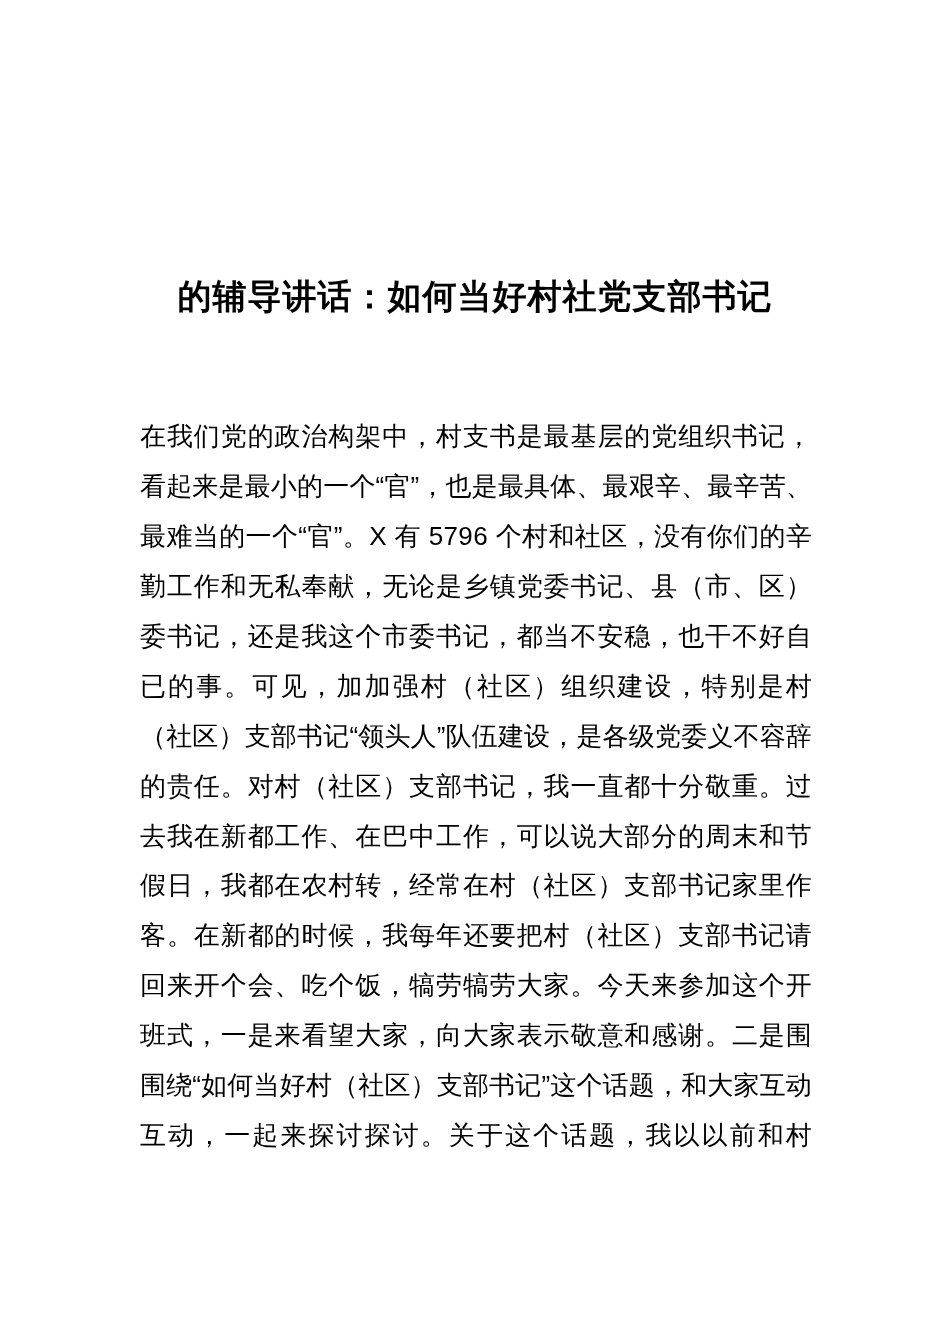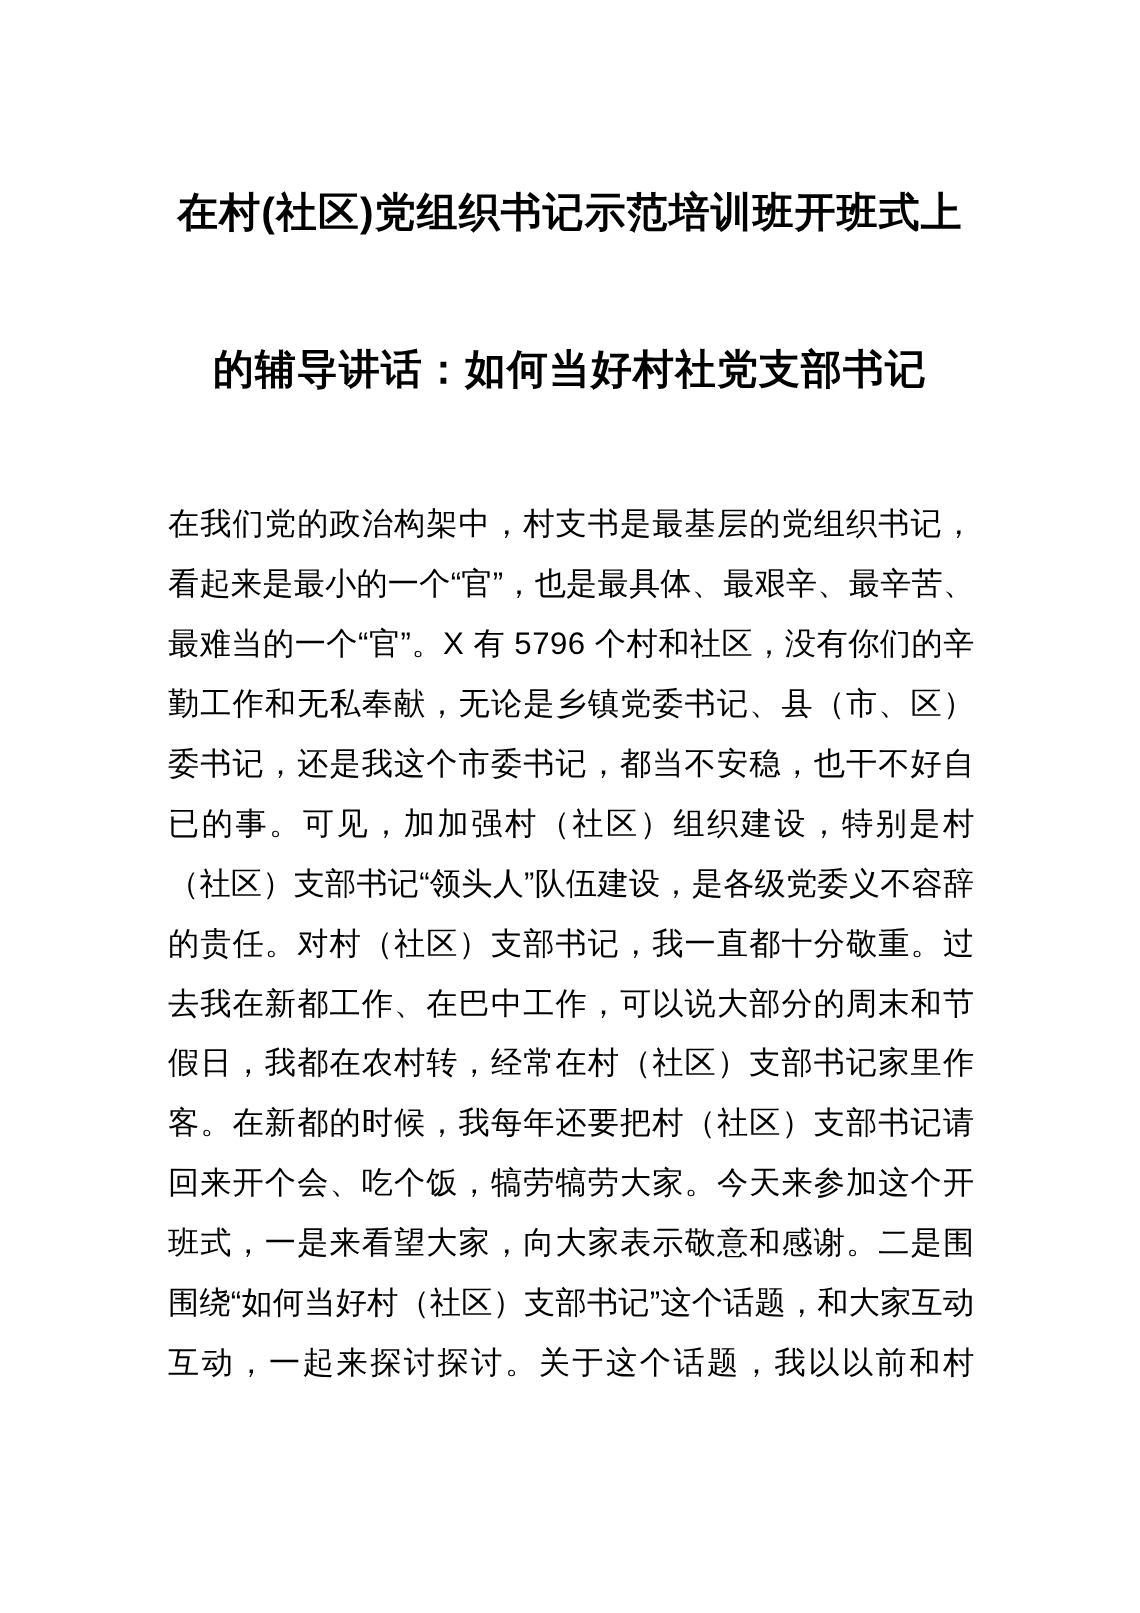--- a/index.html
+++ b/index.html
@@ -21,21 +21,21 @@
     left: 0;
     width: 950px;
     text-align: center;
     font-size: 34px;
     font-weight: 800;
     line-height: 42px;
     letter-spacing: 1px;
     white-space: nowrap;
   }
   #title-line-1 { top: 156px; }
-  #title-line-2 { top: 275px; margin-top: 12px; }
+  #title-line-2 { top: 275px; }
   .doc-body {
     position: absolute;
     left: 140px;
     top: 412px;
     width: 672px;
     font-size: 26px;
   }
   .body-line {
     height: 49.9px;
     display: flex;
@@ -48,21 +48,20 @@
     justify-content: flex-start;
     letter-spacing: 1.4px;
   }
   .body-line span { white-space: pre; }
 </style>
 </head>
 <body>
 
 <div class="page">
 
-  <div class="doc-title" id="title-line-1">在村(社区)党组织书记示范培训班开班式上</div>
 
   <div class="doc-title" id="title-line-2">的辅导讲话：如何当好村社党支部书记</div>
 
   <div class="doc-body">
     <div class="body-line">
         <span>在</span>
         <span>我</span>
         <span>们</span>
         <span>党</span>
         <span>的</span>

